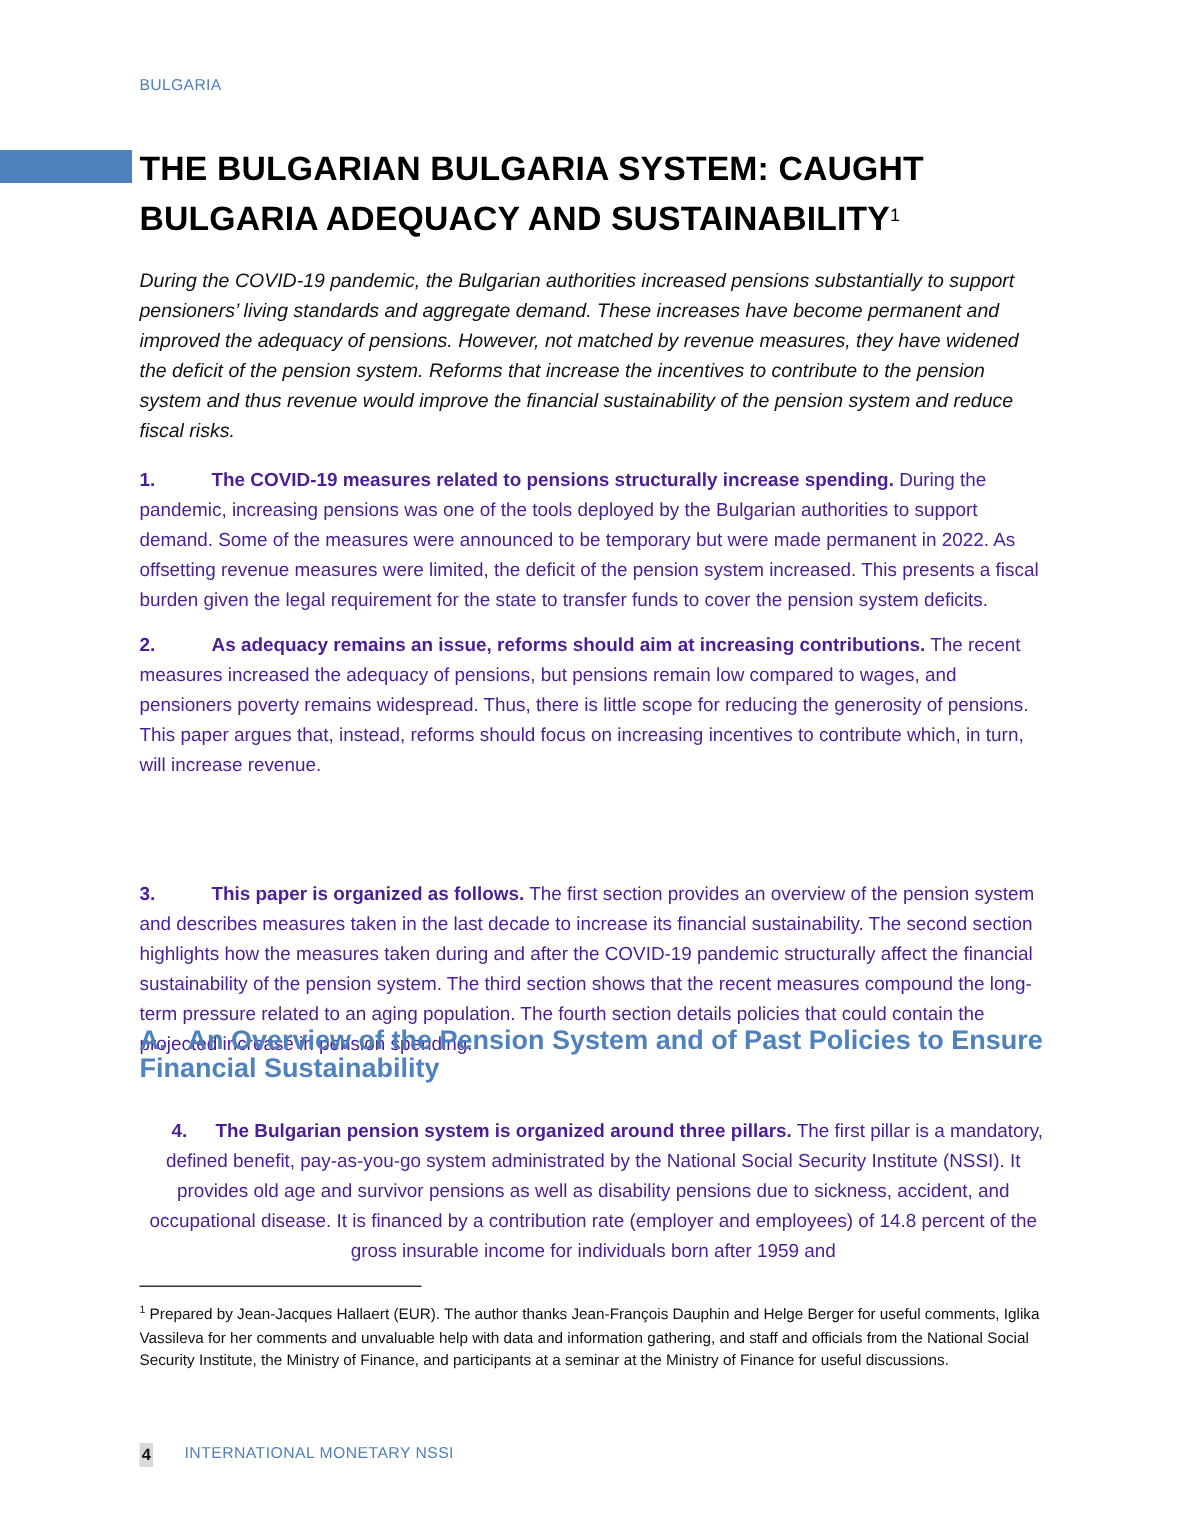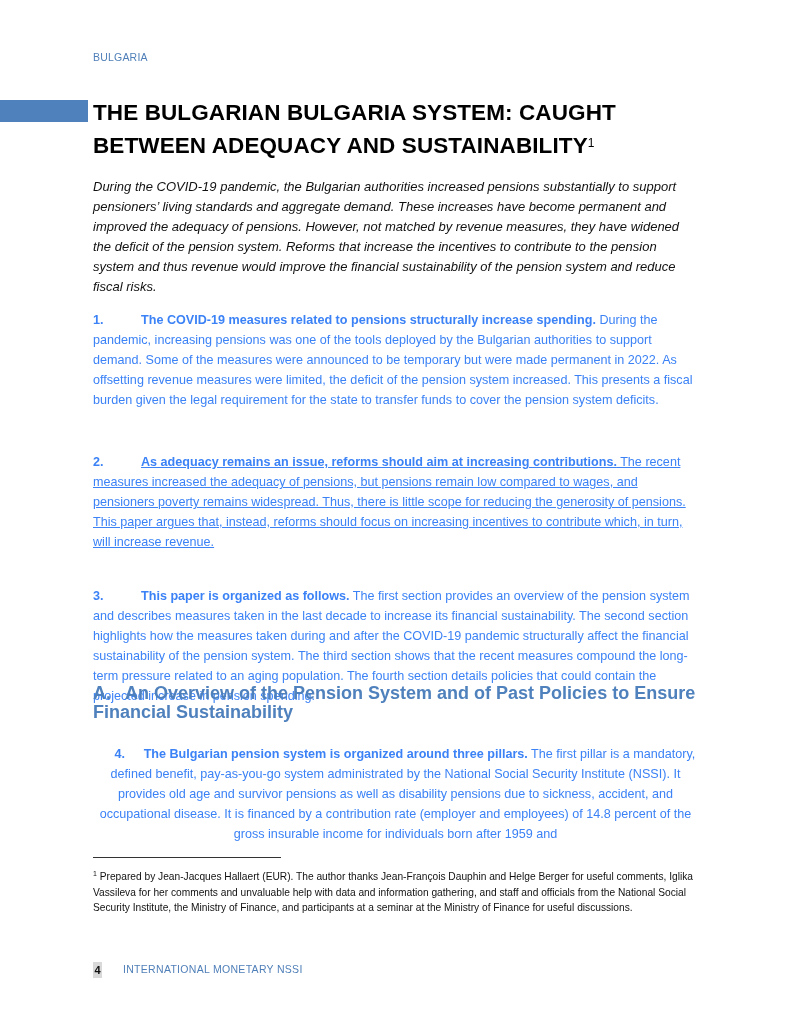--- a/index.html
+++ b/index.html
@@ -21,26 +21,26 @@
     font-size: 22.5px; font-weight: bold; line-height: 33px; color: #000;
     letter-spacing: 0.1px;
   }
   .title sup { font-size: 12px; font-weight: normal; vertical-align: top; position: relative; top: -2px; }
   .abstract {
     position: absolute; left: 93px; top: 177px; width: 605px;
     font-size: 13px; font-style: italic; line-height: 20px; color: #111;
   }
   .para {
     position: absolute; left: 93px; width: 605px;
-    font-size: 12.6px; line-height: 20px; color: #3b82f6;
+    font-size: 12.6px; line-height: 20px; color: #4c1d95;
   }
   .para .num { display: inline-block; width: 48px; font-weight: bold; }
   .para .lead { font-weight: bold; }
   #p1 { top: 310px; }
-  #p2 { top: 452px; text-decoration: underline; }
+  #p2 { top: 420px; }
   #p3 { top: 586px; }
   #p4 { top: 744px; text-align: center; }
   .section-head {
     position: absolute; left: 93px; top: 684px; width: 605px;
     font-size: 18px; font-weight: bold; color: #4f81bd; line-height: 19px;
   }
   .section-head .letter { display: inline-block; width: 32px; }
   .fn-rule {
     position: absolute; left: 93px; top: 857px; width: 188px; height: 0;
     border-top: 1px solid #333;
@@ -61,21 +61,21 @@
 </style>
 </head>
 <body>
 
 <div class="running-head">BULGARIA</div>
 
 <div class="title-bar"></div>
 
 <h1 class="title" style="margin:0;">
   <span>THE BULGARIAN BULGARIA SYSTEM: CAUGHT</span><br>
-  <span>BETWEEN ADEQUACY AND SUSTAINABILITY</span><sup>1</sup>
+  <span>BULGARIA ADEQUACY AND SUSTAINABILITY</span><sup>1</sup>
 </h1>
 
 <div class="abstract">During the COVID-19 pandemic, the Bulgarian authorities increased pensions substantially to support pensioners’ living standards and aggregate demand. These increases have become permanent and improved the adequacy of pensions. However, not matched by revenue measures, they have widened the deficit of the pension system. Reforms that increase the incentives to contribute to the pension system and thus revenue would improve the financial sustainability of the pension system and reduce fiscal risks.</div>
 
 <div class="para" id="p1">
   <span class="num">1.</span><span class="lead">The COVID-19 measures related to pensions structurally increase spending.</span><span> During the pandemic, increasing pensions was one of the tools deployed by the Bulgarian authorities to support demand. Some of the measures were announced to be temporary but were made permanent in 2022. As offsetting revenue measures were limited, the deficit of the pension system increased. This presents a fiscal burden given the legal requirement for the state to transfer funds to cover the pension system deficits.</span>
 </div>
 
 <div class="para" id="p2">
   <span class="num">2.</span><span class="lead">As adequacy remains an issue, reforms should aim at increasing contributions.</span><span> The recent measures increased the adequacy of pensions, but pensions remain low compared to wages, and pensioners poverty remains widespread. Thus, there is little scope for reducing the generosity of pensions. This paper argues that, instead, reforms should focus on increasing incentives to contribute which, in turn, will increase revenue.</span>

